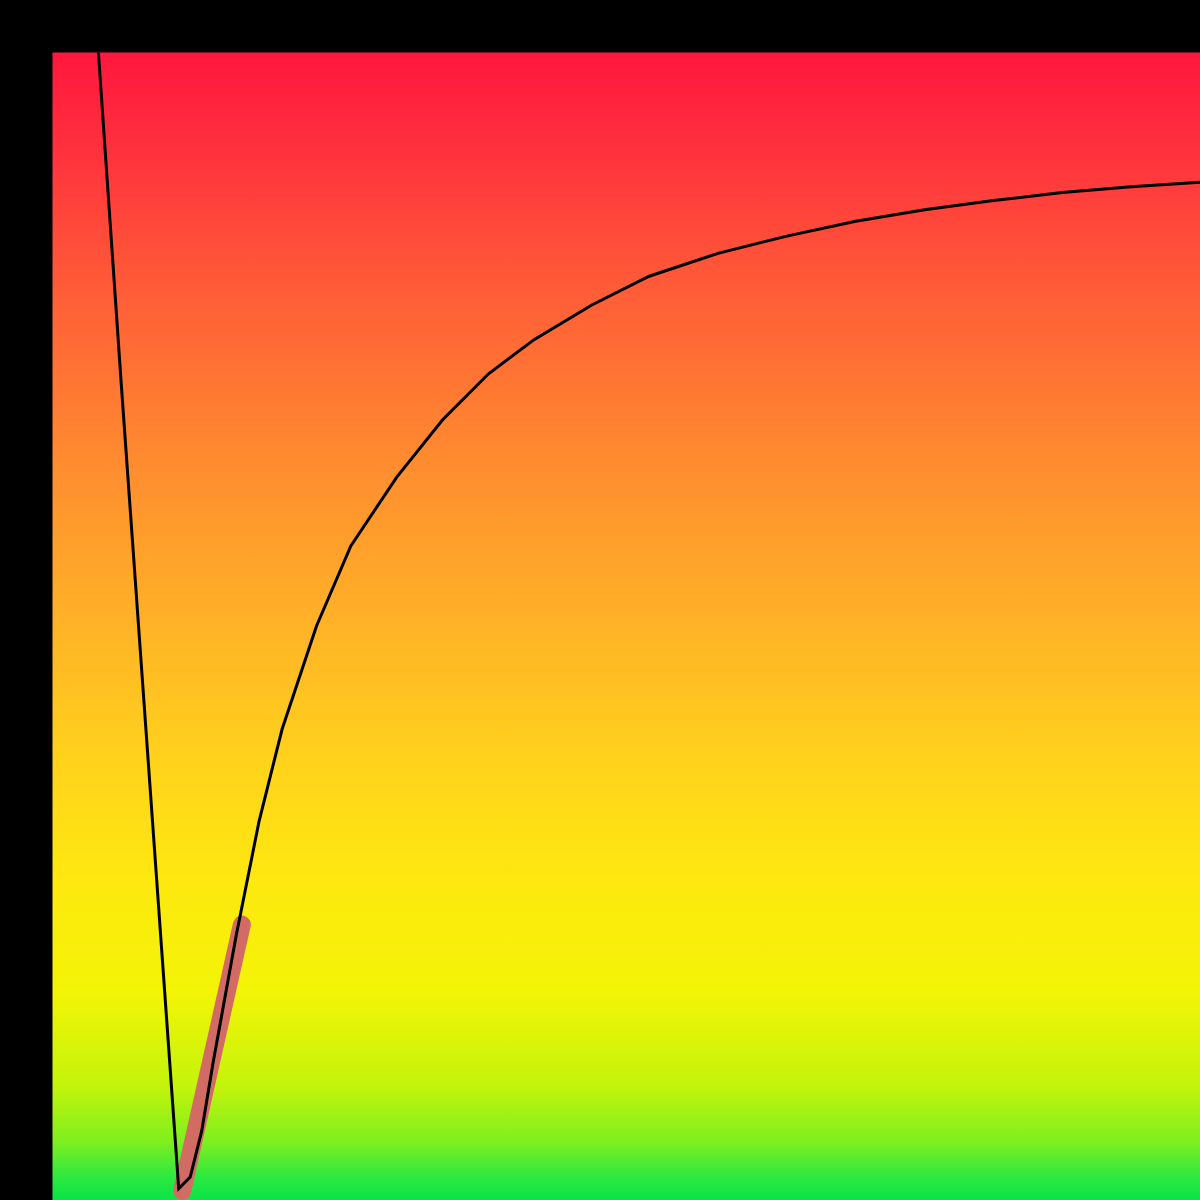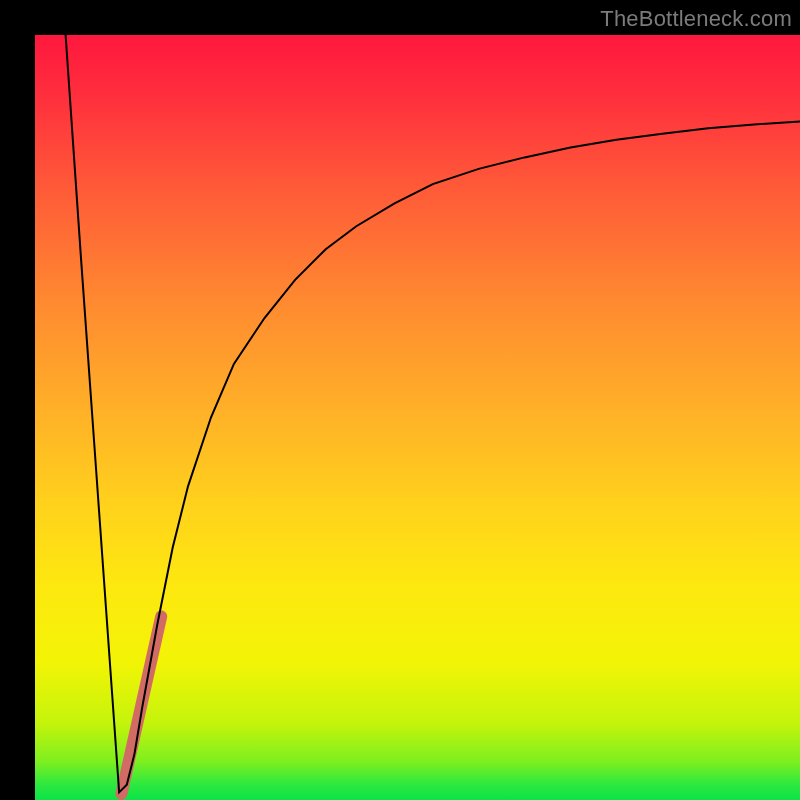--- a/index.html
+++ b/index.html
@@ -65,15 +65,14 @@
 
   <div class="plot-area"></div>
 
   <svg class="overlay" viewBox="0 0 765 765" preserveAspectRatio="none">
     <g>
       <path id="path-highlight" fill="none" stroke="#d26b63" stroke-width="12" stroke-linecap="round" d="M86.45 758.88 L126.23 581.40"></path>
       <path id="path-main" fill="none" stroke="#000000" stroke-width="2" d="M30.60 0.00 L45.90 221.85 L61.20 436.05 L76.50 650.25 L84.15 757.35 L91.80 749.70 L99.45 719.10 L107.10 673.20 L122.40 589.05 L137.70 512.55 L153.00 451.35 L175.95 382.50 L198.90 328.95 L229.50 283.05 L260.10 244.80 L290.70 214.20 L321.30 191.25 L359.55 168.30 L397.80 149.17 L443.70 133.88 L489.60 122.40 L535.50 112.46 L581.40 104.81 L627.30 98.69 L673.20 93.33 L719.10 89.50 L765.00 86.44"></path>
     </g>
   </svg>
 
-  <div class="watermark">TheBottleneck.com</div>
 
 </div>
 
 </body></html>

